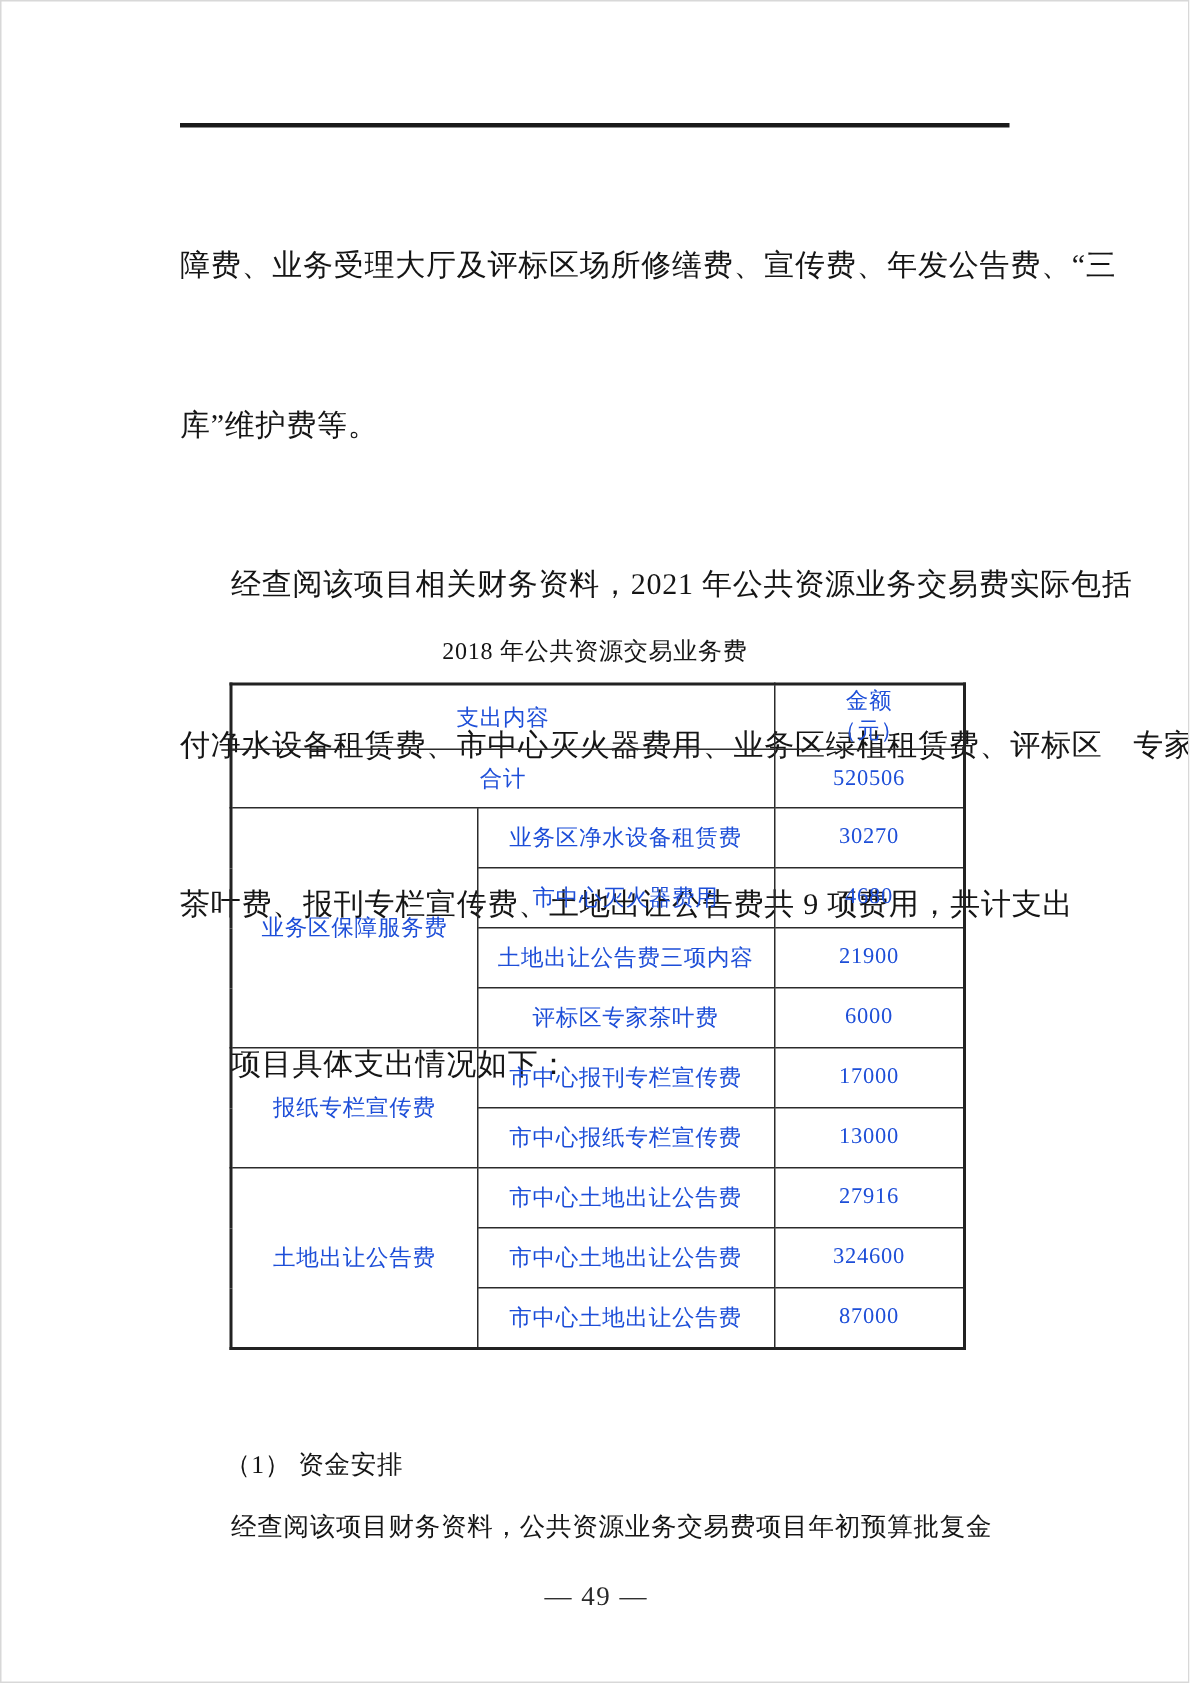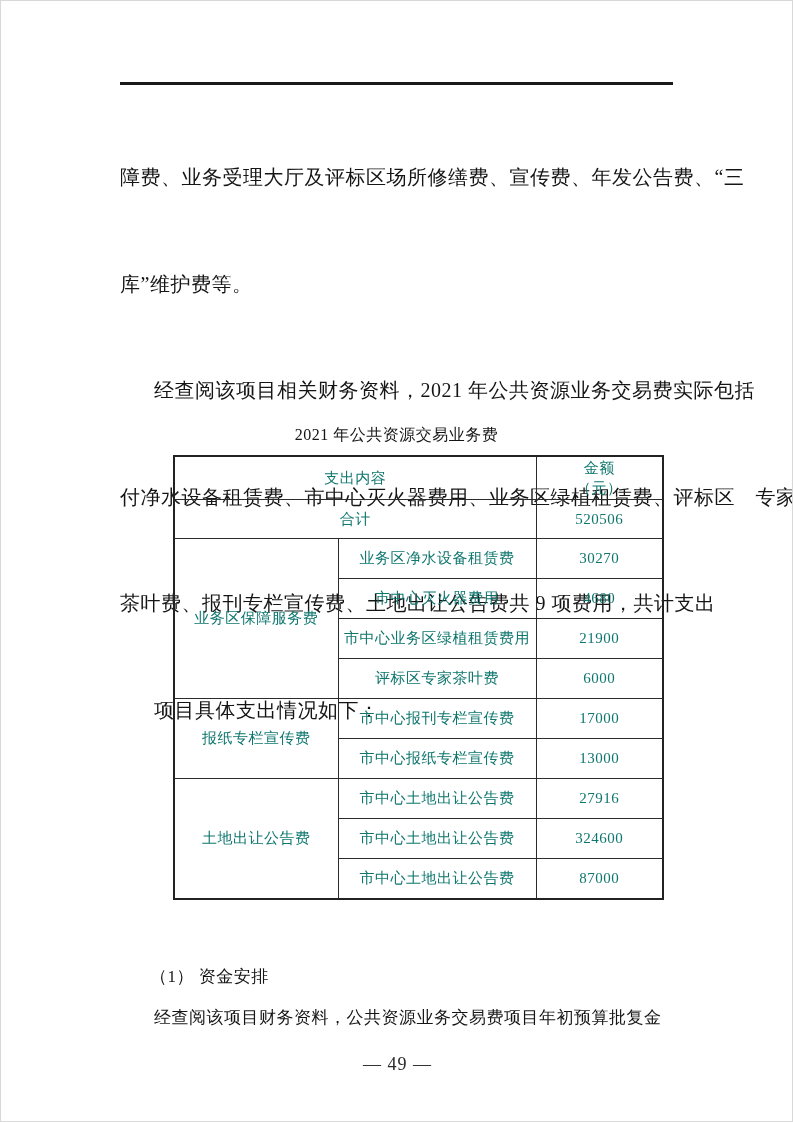--- a/index.html
+++ b/index.html
@@ -49,22 +49,21 @@
     letter-spacing: 0.5px;
   }
   table.expense {
     position: absolute;
     left: 152px;
     top: 454px;
     border-collapse: collapse;
     table-layout: fixed;
     font-size: 15px;
     letter-spacing: 0.5px;
-    color: #0f766e;
-    margin-left: 20px;
+    color: #1d4ed8;
   }
   table.expense td {
     border: 1px solid #2b2b2b;
     text-align: center;
     vertical-align: middle;
     padding: 0 2px;
     overflow: hidden;
   }
   table.expense { border: 2px solid #222222; }
   tr.row-header td { height: 42px; }
@@ -127,21 +126,21 @@
 
   <div class="body-text">
     <div class="line">障费、业务受理大厅及评标区场所修缮费、宣传费、年发公告费、“三</div>
     <div class="line">库”维护费等。</div>
     <div class="line indent">经查阅该项目相关财务资料，2021 年公共资源业务交易费实际包括</div>
     <div class="line">付净水设备租赁费、市中心灭火器费用、业务区绿植租赁费、评标区　专家</div>
     <div class="line">茶叶费、报刊专栏宣传费、土地出让公告费共 9 项费用，共计支出</div>
     <div class="line indent">项目具体支出情况如下：</div>
   </div>
 
-  <div class="table-caption">2021 年公共资源交易业务费</div>
+  <div class="table-caption">2018 年公共资源交易业务费</div>
 
   <table class="expense">
     <colgroup>
       <col style="width:164px">
       <col style="width:198px">
       <col style="width:127px">
     </colgroup>
     <tbody>
       <tr class="row-header">
         <td colspan="2">支出内容</td>
@@ -158,21 +157,21 @@
       <tr class="row-item">
         <td rowspan="4">业务区保障服务费</td>
         <td>业务区净水设备租赁费</td>
         <td>30270</td>
       </tr>
       <tr class="row-item">
         <td>市中心灭火器费用</td>
         <td>4680</td>
       </tr>
       <tr class="row-item">
-        <td>市中心业务区绿植租赁费用</td>
+        <td>土地出让公告费三项内容</td>
         <td>21900</td>
       </tr>
       <tr class="row-item">
         <td>评标区专家茶叶费</td>
         <td>6000</td>
       </tr>
 
       <tr class="row-item">
         <td rowspan="2">报纸专栏宣传费</td>
         <td>市中心报刊专栏宣传费</td>

